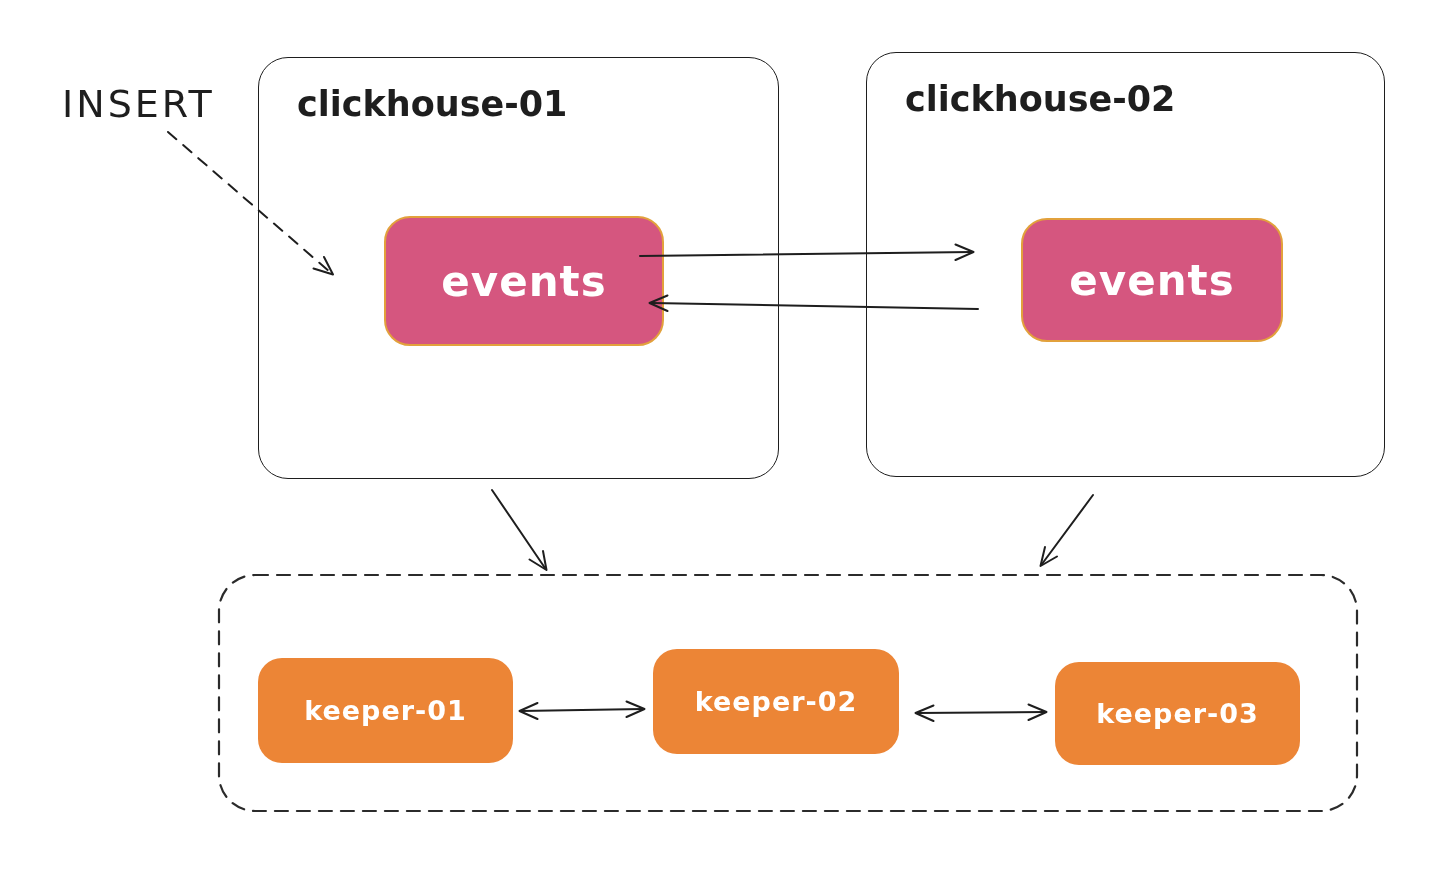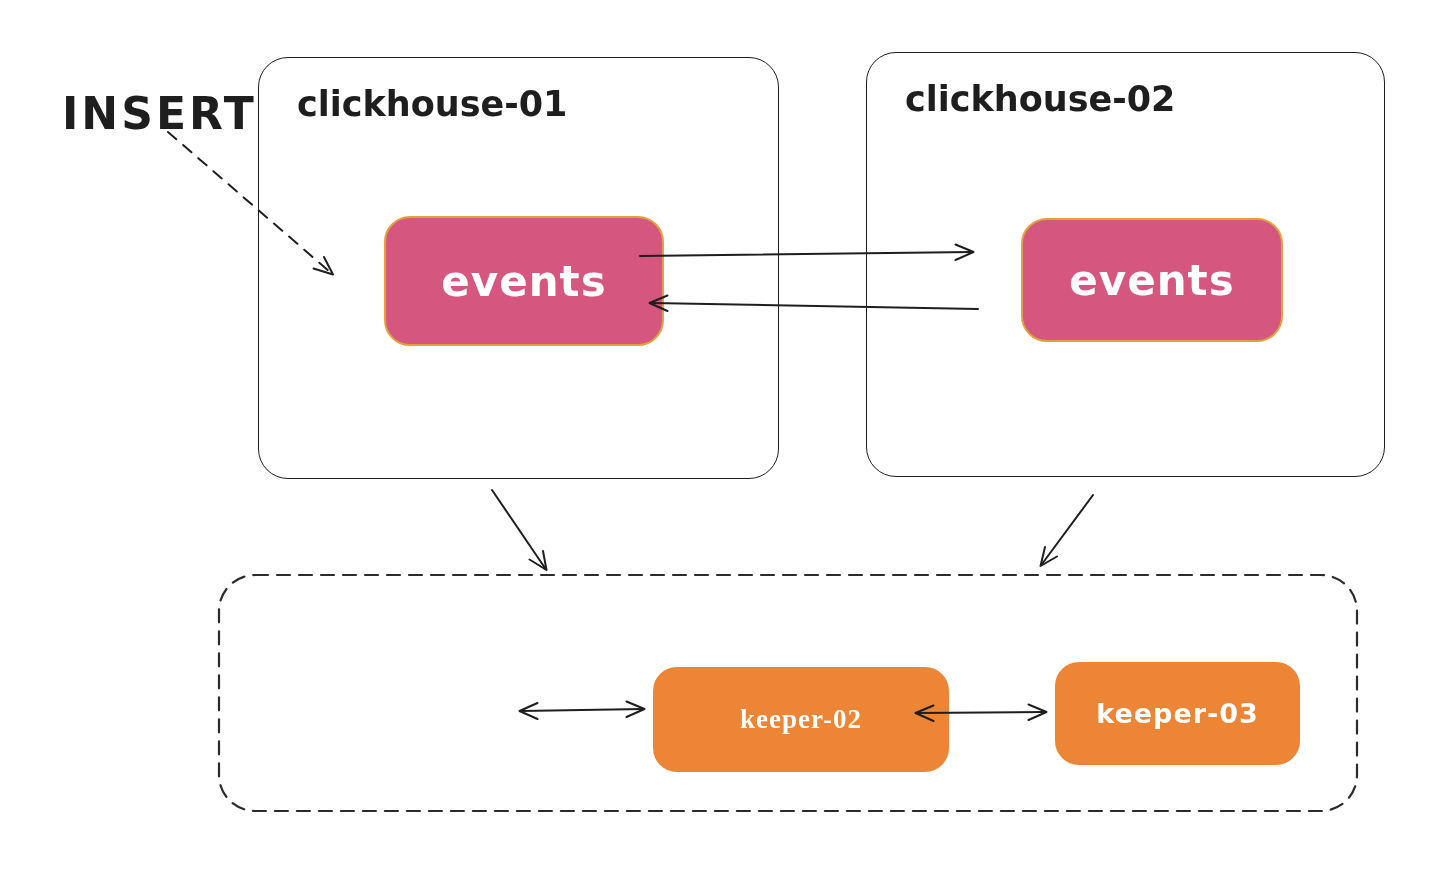--- a/index.html
+++ b/index.html
@@ -12,23 +12,23 @@
     position: relative;
     width: 1448px;
     height: 876px;
     background: var(--background, #ffffff);
     overflow: hidden;
   }
   
   .insert-label {
     position: absolute;
     left: 62px;
-    top: 88px;
-    font-size: 44px;
-    font-weight: 700;
+    top: 82px;
+    font-size: 38px;
+    font-weight: 400;
     letter-spacing: 3px;
     color: var(--line, #1e1e1e);
   }
   .server-box {
     position: absolute;
     border: 1.6px solid var(--line, #1e1e1e);
     border-radius: 30px;
     background: transparent;
   }
   .server-box.ch1 { left: 258px; top: 57px;  width: 519px; height: 420px; }
@@ -80,21 +80,21 @@
   }
   .keeper-box {
     position: absolute;
     background: var(--keeper-fill, #ec8536);
     border-radius: 24px;
     display: flex;
     align-items: center;
     justify-content: center;
   }
   .keeper-box.k1 { left: 40px;  top: 84px;  width: 255px; height: 105px; }
-  .keeper-box.k2 { left: 435px; top: 93px;  width: 296px; height: 105px; font-family: Liberation Serif, serif; }
+  .keeper-box.k2 { left: 435px; top: 75px;  width: 246px; height: 105px; }
   .keeper-box.k3 { left: 837px; top: 88px;  width: 245px; height: 103px; }
   .keeper-label {
     font-size: 27px;
     font-weight: 700;
     color: var(--node-text, #ffffff);
     letter-spacing: 1px;
   }
   
   svg.arrows {
     position: absolute;
@@ -134,20 +134,23 @@
   </div>
 
   <div class="server-box ch2">
     <div class="server-title">clickhouse-02</div>
     <div class="events-box">
       <span class="events-label">events</span>
     </div>
   </div>
 
   <div class="keeper-cluster">
+    <div class="keeper-box k1">
+      <span class="keeper-label">keeper-01</span>
+    </div>
     <div class="keeper-box k2">
       <span class="keeper-label">keeper-02</span>
     </div>
     <div class="keeper-box k3">
       <span class="keeper-label">keeper-03</span>
     </div>
   </div>
 
   <svg class="arrows" viewBox="0 0 1448 876">
 

